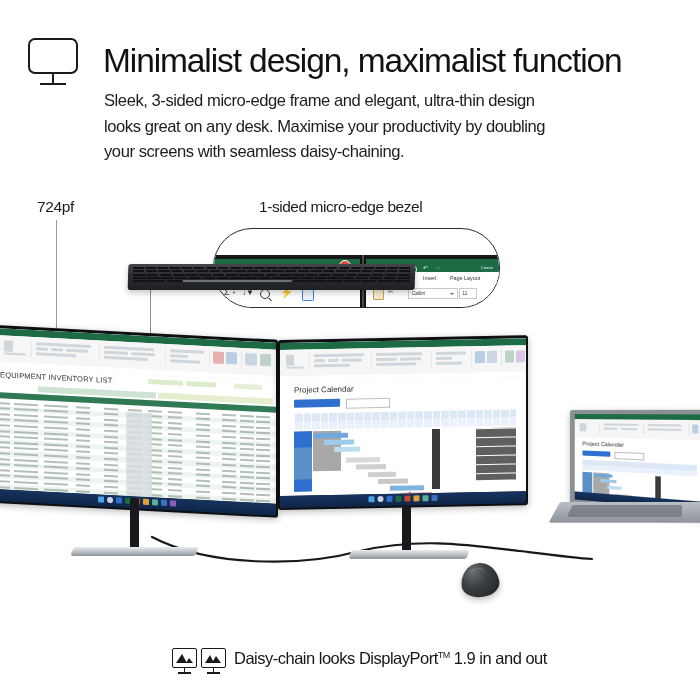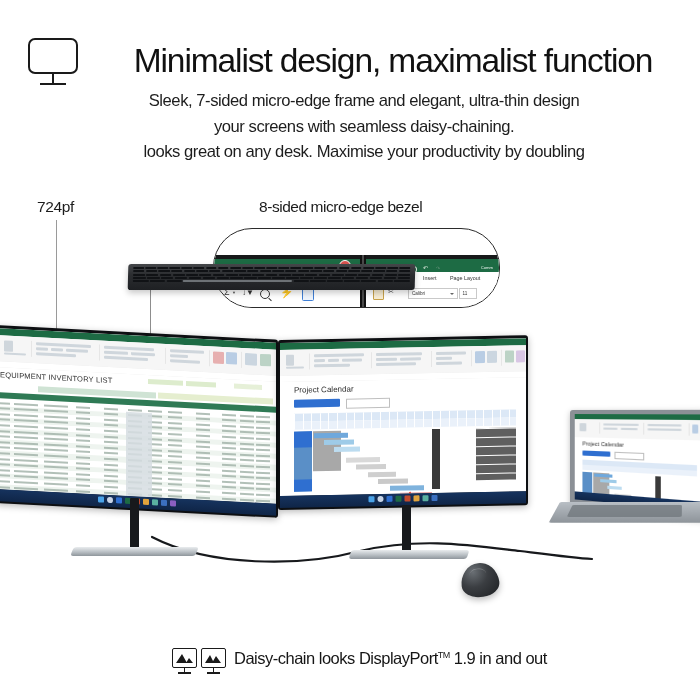--- a/index.html
+++ b/index.html
@@ -1,21 +1,21 @@
 <!DOCTYPE html>
 <html><head>
 <meta charset="utf-8">
 <style>
   html,body{margin:0;padding:0;}
   body{
     width:700px;height:700px;overflow:hidden;background:#ffffff;
     font-family:"Liberation Sans", sans-serif;color:#1a1a1a;
     position:relative;
   }
-  .stage{position:absolute;inset:0;text-align:center;}
+  .stage{position:absolute;inset:0;}
 
   
   .hdr-icon{position:absolute;left:24px;top:38px;width:60px;height:52px;}
   .hdr-icon .screen{
     position:absolute;left:4px;top:0;width:50px;height:36px;
     border:2.4px solid #1a1a1a;border-radius:7px;box-sizing:border-box;background:#fff;
   }
   .hdr-icon .neck{position:absolute;left:27.5px;top:36px;width:2.4px;height:10px;background:#1a1a1a;}
   .hdr-icon .foot{position:absolute;left:16px;top:45px;width:26px;height:2.4px;background:#1a1a1a;}
 
@@ -231,29 +231,29 @@
 
   <div class="hdr-icon">
     <div class="screen"></div>
     <div class="neck"></div>
     <div class="foot"></div>
   </div>
 
   <div class="headline">Minimalist design, maximalist function</div>
 
   <div class="body-copy">
-    <div>Sleek, 7-sided micro-edge frame and elegant, ultra-thin design</div>
+    <div>Sleek, 3-sided micro-edge frame and elegant, ultra-thin design</div>
+    <div>looks great on any desk. Maximise your productivity by doubling</div>
     <div>your screens with seamless daisy-chaining.</div>
-    <div>looks great on any desk. Maximise your productivity by doubling</div>
   </div>
 
   <div class="lbl-724">724pf</div>
   <div class="lead-724"></div>
 
-  <div class="lbl-bezel">8-sided micro-edge bezel</div>
+  <div class="lbl-bezel">1-sided micro-edge bezel</div>
   <div class="lead-bezel-h"></div>
   <div class="lead-bezel-v"></div>
 
   <div class="callout">
     <div class="callout-inner">
 
       <div class="co-left">
         <div class="topbar"></div>
         <div class="green">
           <span class="user">Jack Burton</span>

